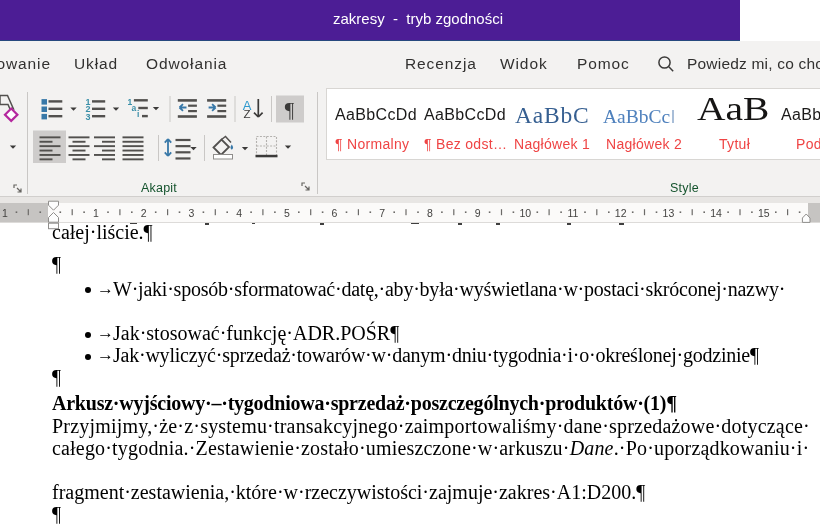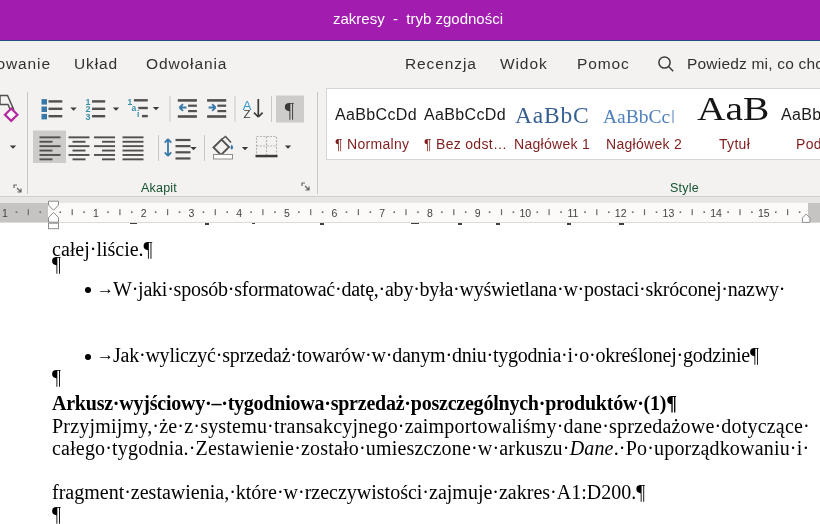--- a/index.html
+++ b/index.html
@@ -1,54 +1,55 @@
 <!DOCTYPE html>
 <html><head><meta charset="utf-8">
 <style>
   * { margin:0; padding:0; box-sizing:border-box; }
   html,body { width:820px; height:524px; overflow:hidden; }
   body { font-family:"Liberation Sans",sans-serif; position:relative; background:#fff; }
-  .titlebar { position:absolute; left:0; top:0; width:820px; height:41px; background:#a21caf; border-bottom:1px solid #26497e; z-index:10; }
+  .titlebar { position:absolute; left:0; top:0; width:740px; height:41px; background:#4c1d95; border-bottom:1px solid #26497e; z-index:10; }
   .title { position:absolute; top:10px; left:0; width:836px; text-align:center; color:#fff; font-size:15px; }
   .tabrow { position:absolute; left:0; top:41px; width:820px; height:45px; background:#f3f2f1; z-index:10; }
   .tb { position:absolute; top:14px; font-size:15.5px; color:#323130; letter-spacing:0.9px; white-space:nowrap; }
   .search { position:absolute; top:14px; left:687px; font-size:15.5px; color:#323130; letter-spacing:0.2px; white-space:nowrap; }
   .mag { position:absolute; left:657px; top:14px; }
   .ribbon { position:absolute; left:0; top:86px; width:820px; height:111px; background:#f3f2f1; border-bottom:1px solid #d1cfcd; z-index:10; }
   .glabel { position:absolute; font-size:12.5px; color:#14532d; letter-spacing:0.2px; }
   .gal { position:absolute; left:326px; top:2px; width:494px; height:72px; background:#fff; border:1px solid #d8d6d3; border-right:none; }
   .smp { position:absolute; white-space:nowrap; line-height:1; }
   .smp-n { font-size:16px; letter-spacing:0.35px; color:#1b1a19; top:17.8px; }
   .smp-h1 { font-size:23.5px; letter-spacing:0.8px; color:#365f91; top:14.5px; font-family:"Liberation Serif",serif; }
   .smp-h2 { font-size:19.5px; color:#4f81bd; top:17.5px; font-family:"Liberation Serif",serif; }
   .smp-t { font-size:34px; color:#161514; top:3px; font-family:"Liberation Serif",serif; transform:scaleX(1.16); transform-origin:0 0; }
-  .glab { position:absolute; white-space:nowrap; font-size:14px; letter-spacing:0.3px; color:#7f1d1d; top:47.5px; line-height:1; }
+  .glab { position:absolute; white-space:nowrap; font-size:14px; letter-spacing:0.3px; color:#ef4444; top:47.5px; line-height:1; }
   .gap { position:absolute; left:0; top:197px; width:820px; height:6px; background:#e8e6e4; z-index:10; }
   .ruler { position:absolute; left:0; top:203px; width:820px; height:19px; z-index:10; background:#fbfaf9; }
   .rulershadow { position:absolute; left:0; top:222px; width:820px; height:1px; background:#dddbd9; z-index:10; }
   .doc { position:absolute; left:0; top:0; width:820px; height:524px; background:#fff; z-index:1; }
   .ln { position:absolute; white-space:nowrap; font-family:"Liberation Serif",serif; font-size:20px; color:#000; line-height:20px; }
   .ln.b { font-weight:bold; }
   .bul { display:inline-block; width:6px; height:6px; margin-right:6px; border-radius:50%; background:#000; position:relative; top:-2.5px; }
   .tab { display:inline-block; width:16px; font-size:17px; color:#000; position:relative; top:-2px; }
 </style></head>
 <body>
   <div class="doc">
     <span style="position:absolute;left:130px;top:222px;width:7px;height:2.4px;background:#3f3f3f"></span>
     <span style="position:absolute;left:205px;top:222px;width:4px;height:3px;background:#3f3f3f"></span>
     <span style="position:absolute;left:252px;top:222px;width:3px;height:2.4px;background:#3f3f3f"></span>
     <span style="position:absolute;left:320px;top:222px;width:4px;height:3px;background:#3f3f3f"></span>
     <span style="position:absolute;left:411px;top:222px;width:8px;height:2.4px;background:#3f3f3f"></span>
     <span style="position:absolute;left:458px;top:222px;width:4px;height:3px;background:#3f3f3f"></span>
     <span style="position:absolute;left:496px;top:222px;width:4px;height:2.6px;background:#3f3f3f"></span>
     <span style="position:absolute;left:567px;top:222px;width:4px;height:3px;background:#3f3f3f"></span>
     <span style="position:absolute;left:619px;top:222px;width:5px;height:2.6px;background:#3f3f3f"></span>
-    <div class="ln " style="top:239px;left:52px;letter-spacing:0.0px">całej·liście.¶</div>
+    <div class="ln " style="top:222px;left:52px;letter-spacing:0.0px">całej·liście.¶</div>
     <div class="ln " style="top:254.0px;left:52px;letter-spacing:0.0px">¶</div>
     <div class="ln " style="top:278.7px;left:85px;letter-spacing:-0.23px"><span class="bul"></span><span class="tab">→</span>W·jaki·sposób·sformatować·datę,·aby·była·wyświetlana·w·postaci·skróconej·nazwy·</div>
+    <div class="ln " style="top:323.0px;left:85px;letter-spacing:0.0px"><span class="bul"></span><span class="tab">→</span>Jak·stosować·funkcję·ADR.POŚR¶</div>
     <div class="ln " style="top:345.0px;left:85px;letter-spacing:-0.23px"><span class="bul"></span><span class="tab">→</span>Jak·wyliczyć·sprzedaż·towarów·w·danym·dniu·tygodnia·i·o·określonej·godzinie¶</div>
     <div class="ln " style="top:367.2px;left:52px;letter-spacing:0.0px">¶</div>
     <div class="ln b" style="top:393.4px;left:52px;letter-spacing:-0.23px">Arkusz·wyjściowy·–·tygodniowa·sprzedaż·poszczególnych·produktów·(1)¶</div>
     <div class="ln " style="top:415.8px;left:52px;letter-spacing:0.2px">Przyjmijmy,·że·z·systemu·transakcyjnego·zaimportowaliśmy·dane·sprzedażowe·dotyczące·</div>
     <div class="ln " style="top:437.7px;left:52px;letter-spacing:0.18px">całego·tygodnia.·Zestawienie·zostało·umieszczone·w·arkuszu·<i>Dane</i>.·Po·uporządkowaniu·i·</div>
     <div class="ln " style="top:482.1px;left:52px;letter-spacing:0.0px">fragment·zestawienia,·które·w·rzeczywistości·zajmuje·zakres·A1:D200.¶</div>
     <div class="ln " style="top:504.4px;left:52px;letter-spacing:0.0px">¶</div>
   </div>
   <div class="titlebar">
     <div class="title">zakresy&nbsp;&nbsp;-&nbsp;&nbsp;tryb zgodności</div>

